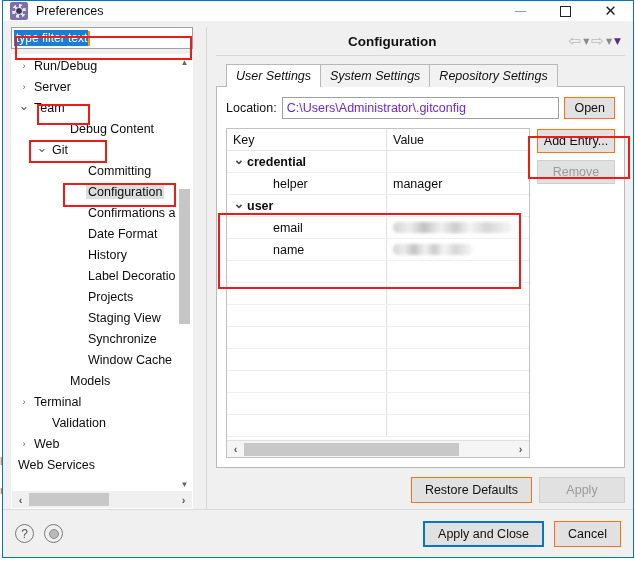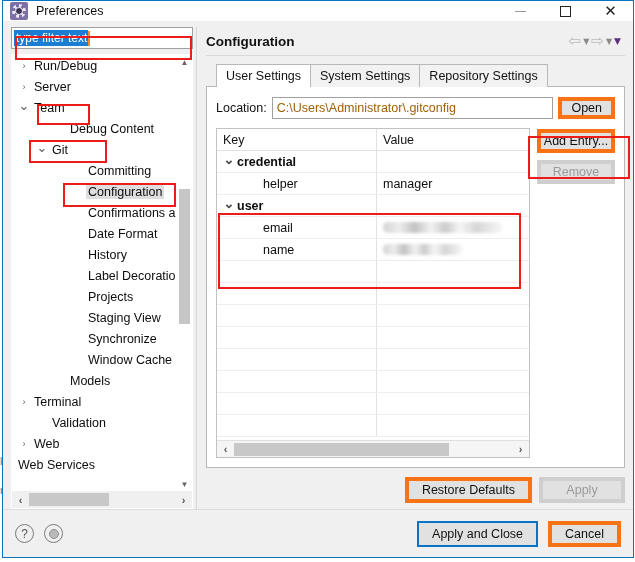--- a/index.html
+++ b/index.html
@@ -79,22 +79,23 @@
   }
   .gl-min { display:block; width:11px; height:1px; background:#999; }
   .gl-max { display:block; width:11px; height:11px; border:1.4px solid #222; }
   .gl-x { font-size: 15px; line-height: 1; font-family:"DejaVu Sans",sans-serif; }
 
   
   #dlg-body {
     flex: 1 1 auto;
     display: flex;
     padding: 6px 8px 0 8px;
-    gap: 3px;
+    gap: 13px;
     min-height: 0;
+    text-align: center;
   }
   
   #left-pane {
     width: 182px;
     display: flex; flex-direction: column;
     flex: 0 0 auto;
   }
   #filter-box {
     height: 22px;
     border: 1px solid #a0a0a0;
@@ -209,21 +210,21 @@
   .nav-caret.filled { color: #5b2f7a; font-size: 9px; }
   #head-rule {
     height: 1px; background: #d9d9d9; flex: 0 0 auto;
     margin-bottom: 8px;
   }
   
   #tabs {
     display: flex; align-items: flex-end;
     height: 23px; flex: 0 0 auto;
     padding-left: 10px;
-    position: relative; z-index: 2;
+    position: relative; z-index: 2; font-style: italic;
   }
   .tab {
     height: 23px;
     padding: 0 9px;
     display: flex; align-items: center;
     font-size: 12.5px; color: #111;
     border: 1px solid #b8b8b8;
     border-bottom: none;
     background: #f2f2f2;
     margin-right: -1px;
@@ -246,27 +247,27 @@
   #loc-row {
     display: flex; align-items: center; gap: 5px;
     flex: 0 0 auto;
   }
   #loc-label { font-size: 12.5px; color: #111; }
   #loc-input {
     flex: 1 1 auto;
     height: 22px;
     border: 1px solid #a0a0a0;
     background: #fff;
-    font-size: 12.5px; color: #a16207;
+    font-size: 12.5px; color: #6d28d9;
     display: flex; align-items: center;
     padding-left: 4px;
     overflow: hidden; white-space: nowrap;
   }
   .btn {
-    border: 4px solid #f97316;
+    border: 1px solid #f97316;
     background: #e1e1e1;
     font-size: 12.5px; color: #111;
     height: 24px;
     padding: 0 10px;
     display: flex; align-items: center; justify-content: center;
     white-space: nowrap;
     font-family: "Liberation Sans", sans-serif;
   }
   .btn.disabled { color: #9b9b9b; background: #e1e1e1; border-color: #cfcfcf; }
   #btn-open { height: 22px; padding: 0 9px; flex: 0 0 auto; }

